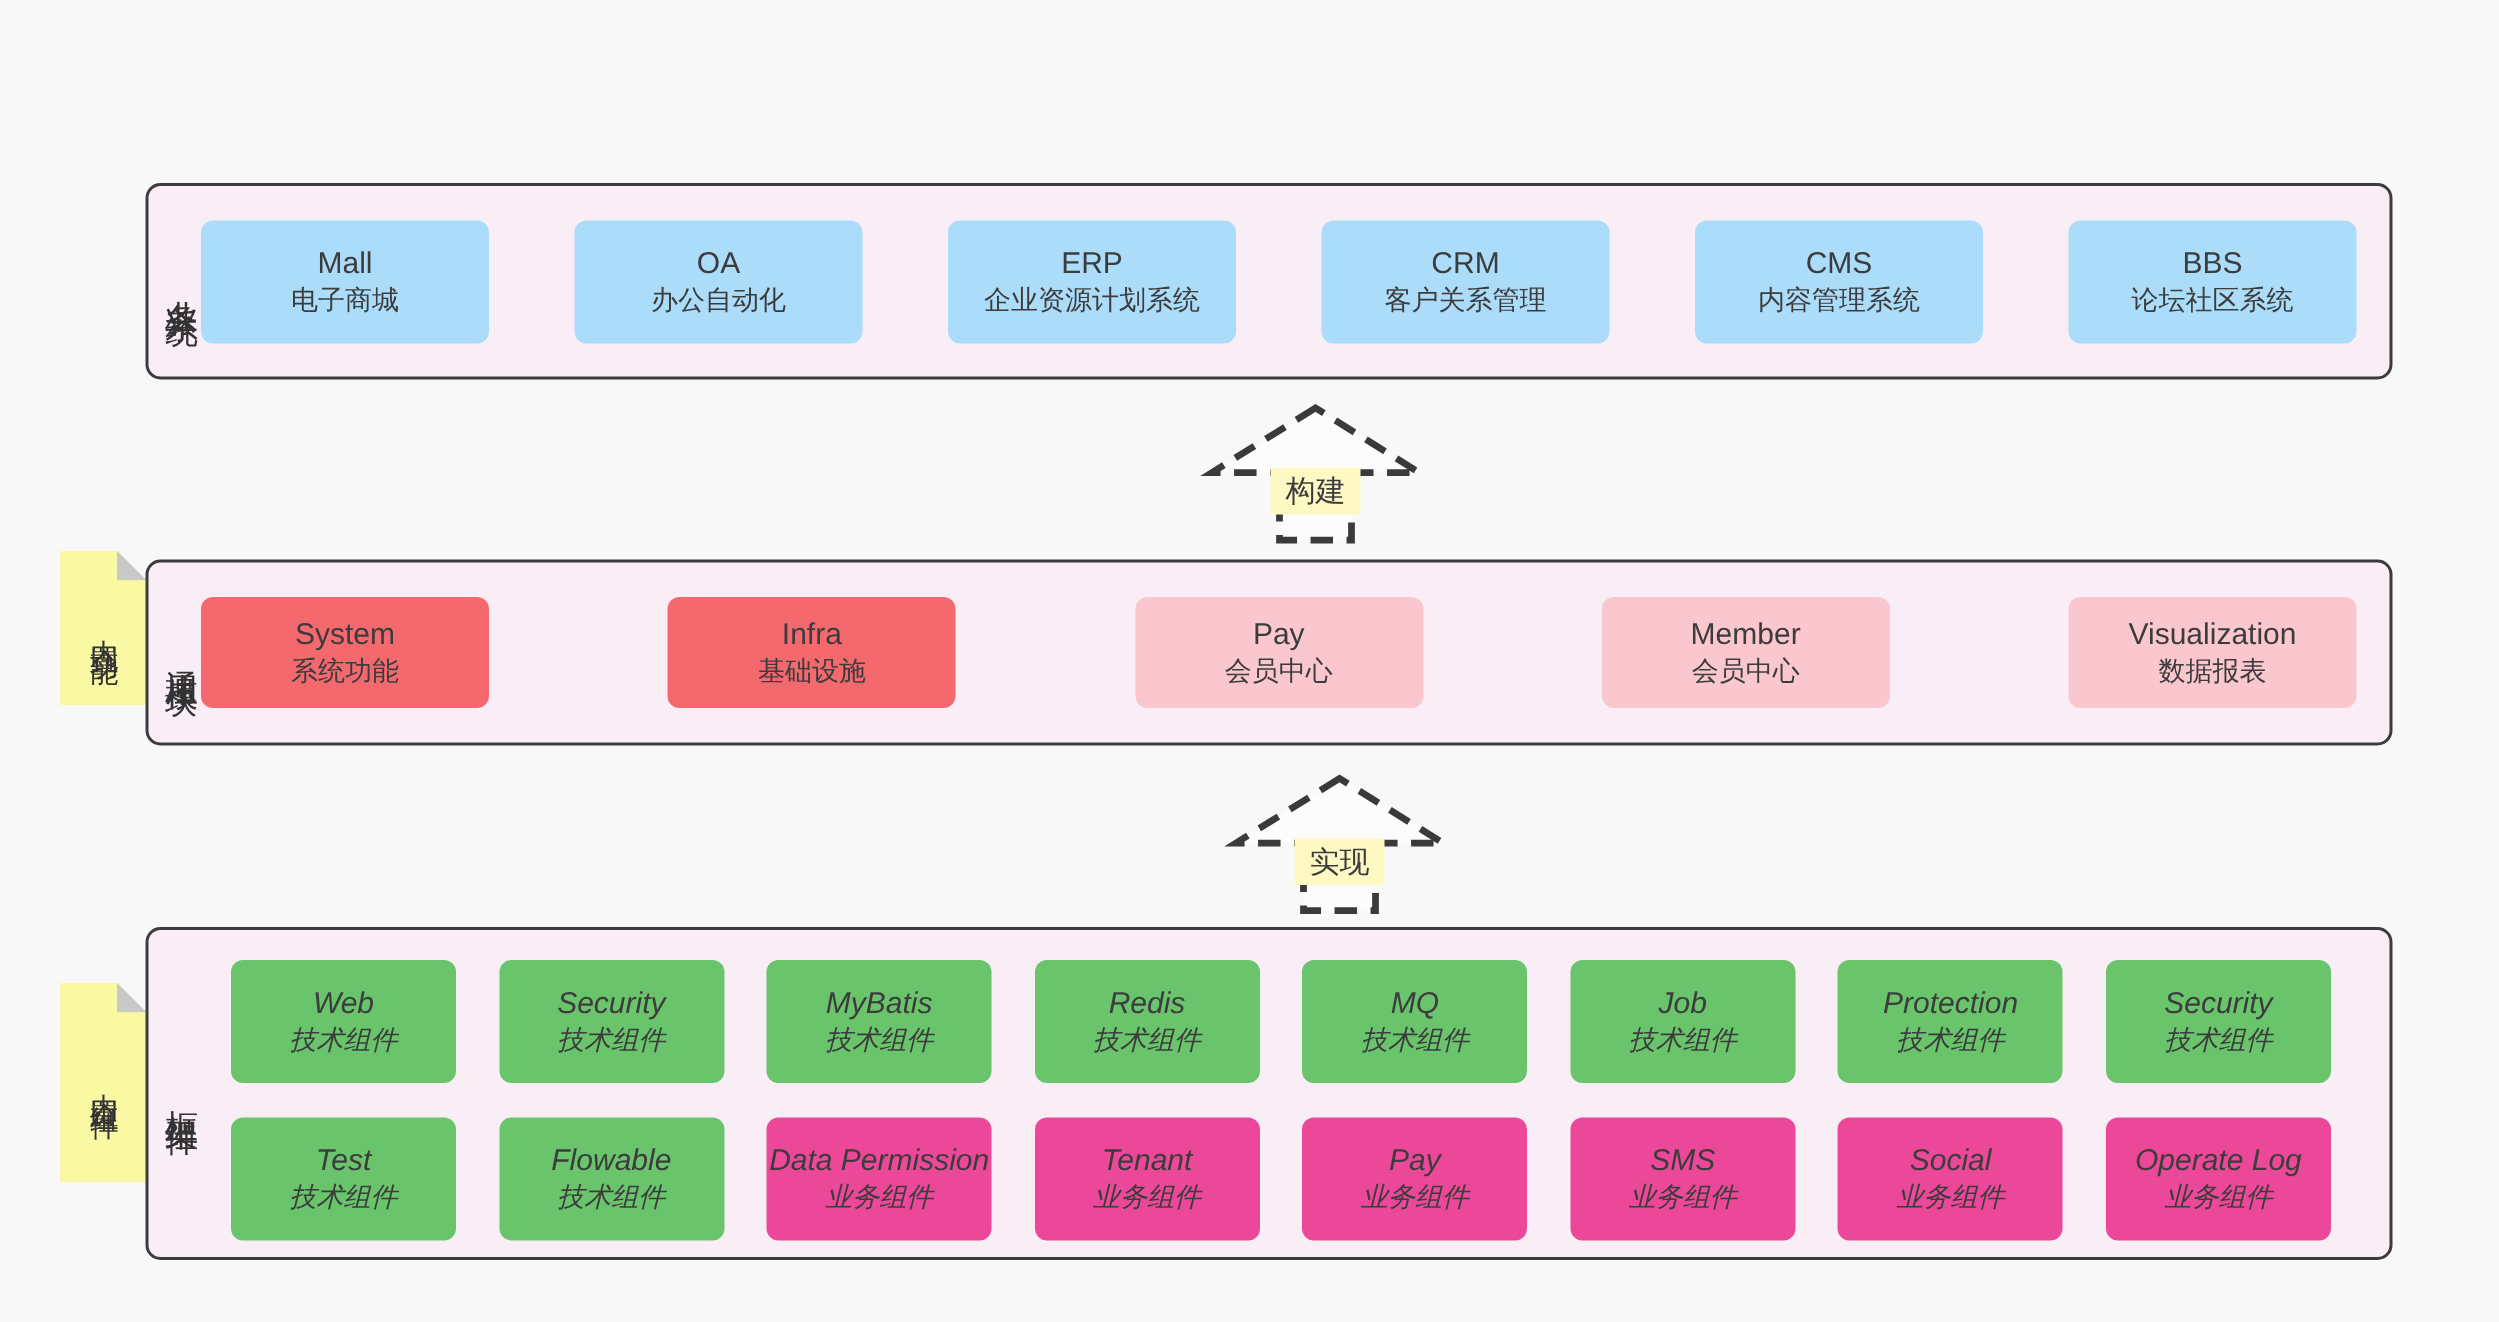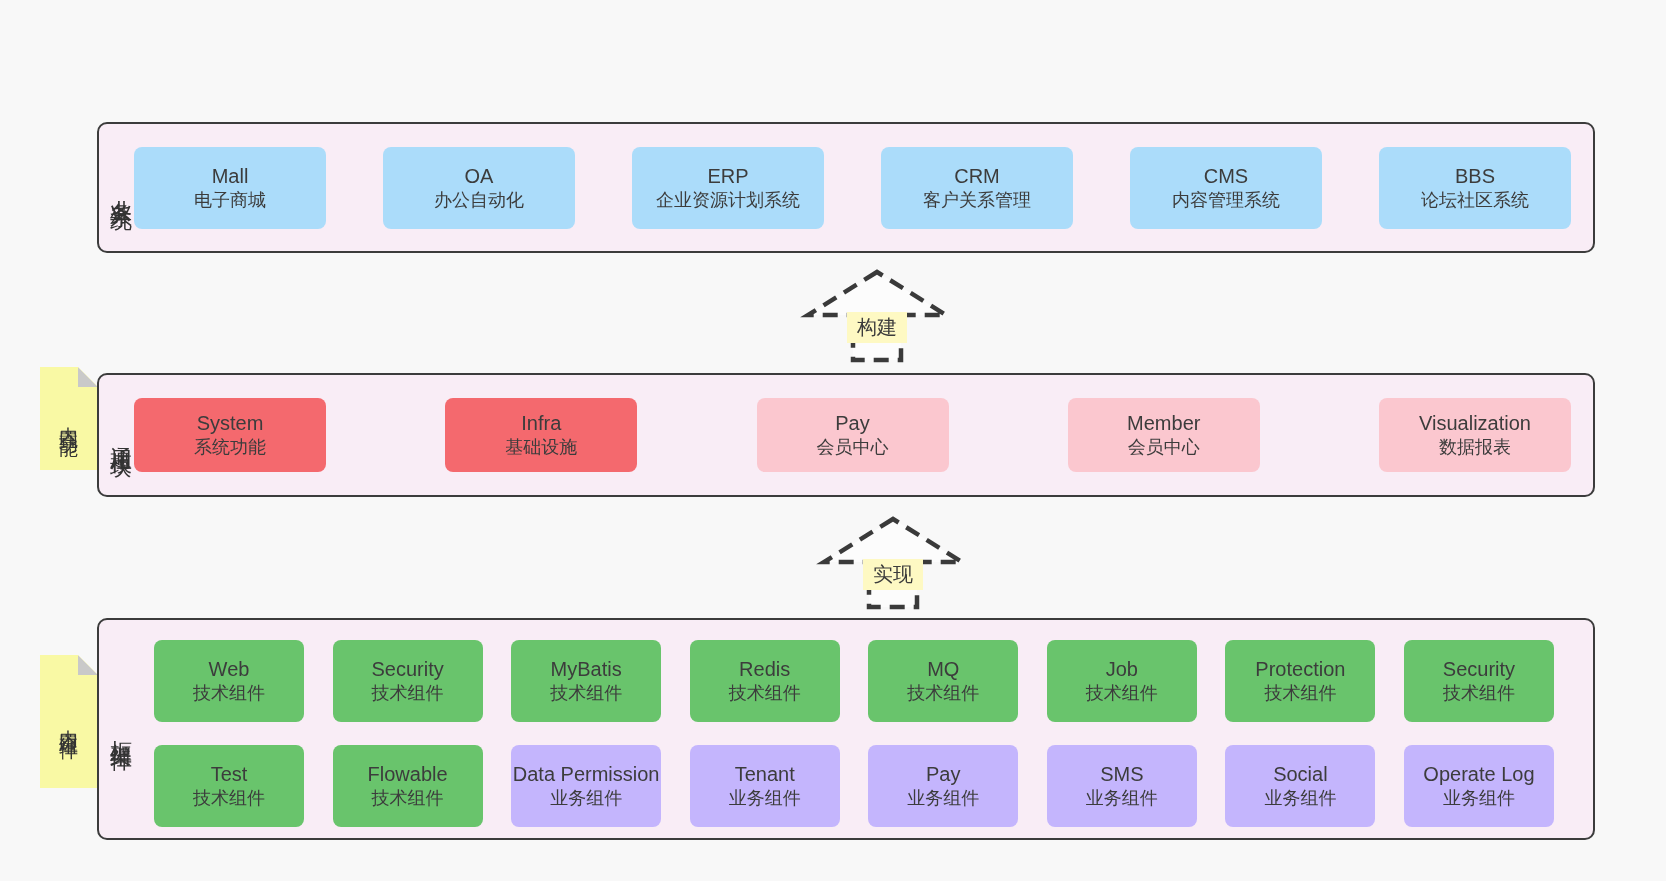--- a/index.html
+++ b/index.html
@@ -15,36 +15,36 @@
   #panel-modules{top:373px;height:124px;}
   #panel-framework{top:618px;height:222px;}
   .side-label{
     position:absolute;left:11px;top:50%;transform:translateY(-50%);
     writing-mode:vertical-rl;text-orientation:upright;
     font-size:22px;letter-spacing:3px;color:#333;white-space:nowrap;line-height:1;
   }
   .row{display:flex;justify-content:space-between;align-items:center;}
   .row-6{height:100%;padding:0 22px 0 35px;}
   .rows{display:flex;flex-direction:column;gap:23px;padding:20px 39px 0 55px;}
-  .row-8{width:100%;}
+  .row-8{width:100%;font-style:italic;}
   .box{
     border-radius:8px;display:flex;flex-direction:column;align-items:center;
     justify-content:center;text-align:center;line-height:1.3;flex:0 0 auto;
   }
   .w192{width:192px;}
   .w150{width:150px;}
   .h82{height:82px;}
   .h74{height:74px;}
   .box .title{font-size:20px;}
   .box .sub{font-size:18px;}
   .v-blue{background:#abdcfa;}
   .v-red{background:#f4696e;}
   .v-pink{background:#fbc7cf;}
   .v-green{background:#69c46c;}
-  .v-lightgreen{background:#c4b5fd;}
+  .v-lightgreen{background:#ec4899;}
   .sticky{
     position:absolute;left:40px;width:58px;z-index:0;background:#f9f9a4;
     clip-path:polygon(0 0,calc(100% - 20px) 0,100% 20px,100% 100%,0 100%);
     display:flex;align-items:center;justify-content:center;
   }
   #sticky-features{top:367px;height:103px;}
   #sticky-components{top:655px;height:133px;}
   .sticky .fold{
     position:absolute;top:0;right:0;width:20px;height:20px;background:#c9c9c9;
     clip-path:polygon(0 0,100% 100%,0 100%);

